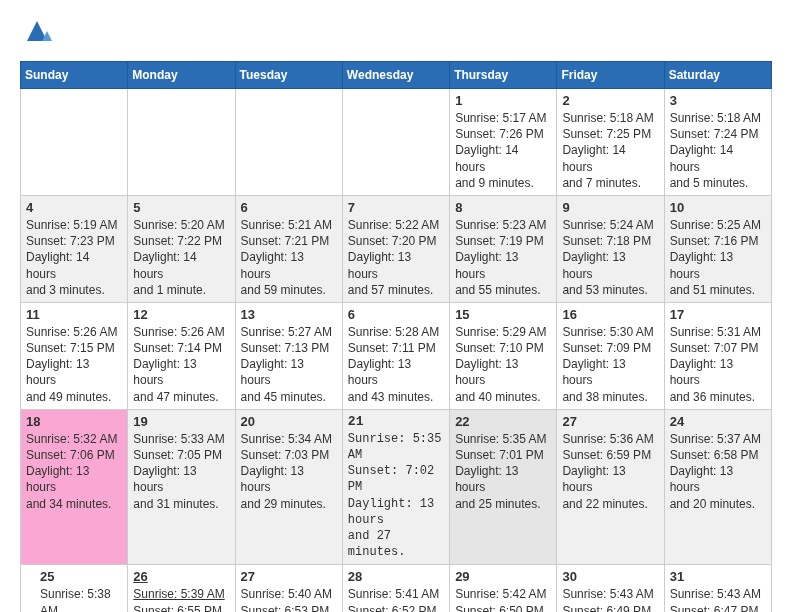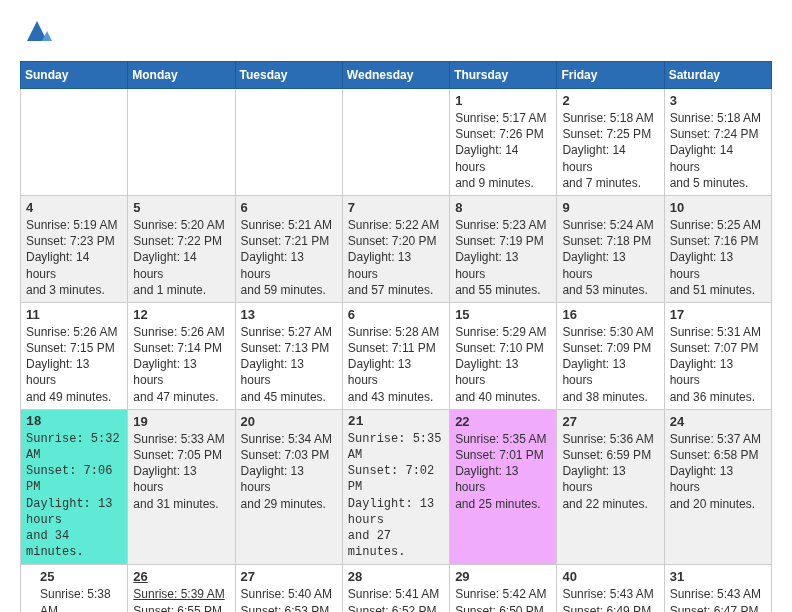--- a/index.html
+++ b/index.html
@@ -245,21 +245,21 @@
         </td>
         <td style="background: rgb(255, 255, 255);">
           <span class="day-number">17</span>
           <div class="day-info" style="white-space: pre-line;">Sunrise: 5:31 AM
 Sunset: 7:07 PM
 Daylight: 13 hours
 and 36 minutes.</div>
         </td>
       </tr>
       <tr>
-        <td style="background: #5eead4; font-family: Liberation Mono, monospace;">
+        <td style="background: #f9a8d4;">
           <span class="day-number">18</span>
           <div class="day-info" style="white-space: pre-line;">Sunrise: 5:32 AM
 Sunset: 7:06 PM
 Daylight: 13 hours
 and 34 minutes.</div>
         </td>
         <td style="background: rgb(240, 240, 240);">
           <span class="day-number">19</span>
           <div class="day-info" style="white-space: pre-line;">Sunrise: 5:33 AM
 Sunset: 7:05 PM
@@ -273,21 +273,21 @@
 Daylight: 13 hours
 and 29 minutes.</div>
         </td>
         <td style="background: rgb(240, 240, 240); font-family: Liberation Mono, monospace;">
           <span class="day-number">21</span>
           <div class="day-info" style="white-space: pre-line;">Sunrise: 5:35 AM
 Sunset: 7:02 PM
 Daylight: 13 hours
 and 27 minutes.</div>
         </td>
-        <td style="background: #f0abfc;">
+        <td style="background: #e5e5e5;">
           <span class="day-number">22</span>
           <div class="day-info" style="white-space: pre-line;">Sunrise: 5:35 AM
 Sunset: 7:01 PM
 Daylight: 13 hours
 and 25 minutes.</div>
         </td>
         <td style="background: rgb(240, 240, 240);">
           <span class="day-number">27</span>
           <div class="day-info" style="white-space: pre-line;">Sunrise: 5:36 AM
 Sunset: 6:59 PM
@@ -332,21 +332,21 @@
 and 11 minutes.</div>
         </td>
         <td style="background: rgb(255, 255, 255);">
           <span class="day-number">29</span>
           <div class="day-info" style="white-space: pre-line;">Sunrise: 5:42 AM
 Sunset: 6:50 PM
 Daylight: 13 hours
 and 8 minutes.</div>
         </td>
         <td style="background: rgb(255, 255, 255);">
-          <span class="day-number">40</span>
+          <span class="day-number">30</span>
           <div class="day-info" style="white-space: pre-line;">Sunrise: 5:43 AM
 Sunset: 6:49 PM
 Daylight: 13 hours
 and 6 minutes.</div>
         </td>
         <td style="background: rgb(255, 255, 255);">
           <span class="day-number">31</span>
           <div class="day-info" style="white-space: pre-line;">Sunrise: 5:43 AM
 Sunset: 6:47 PM
 Daylight: 13 hours

